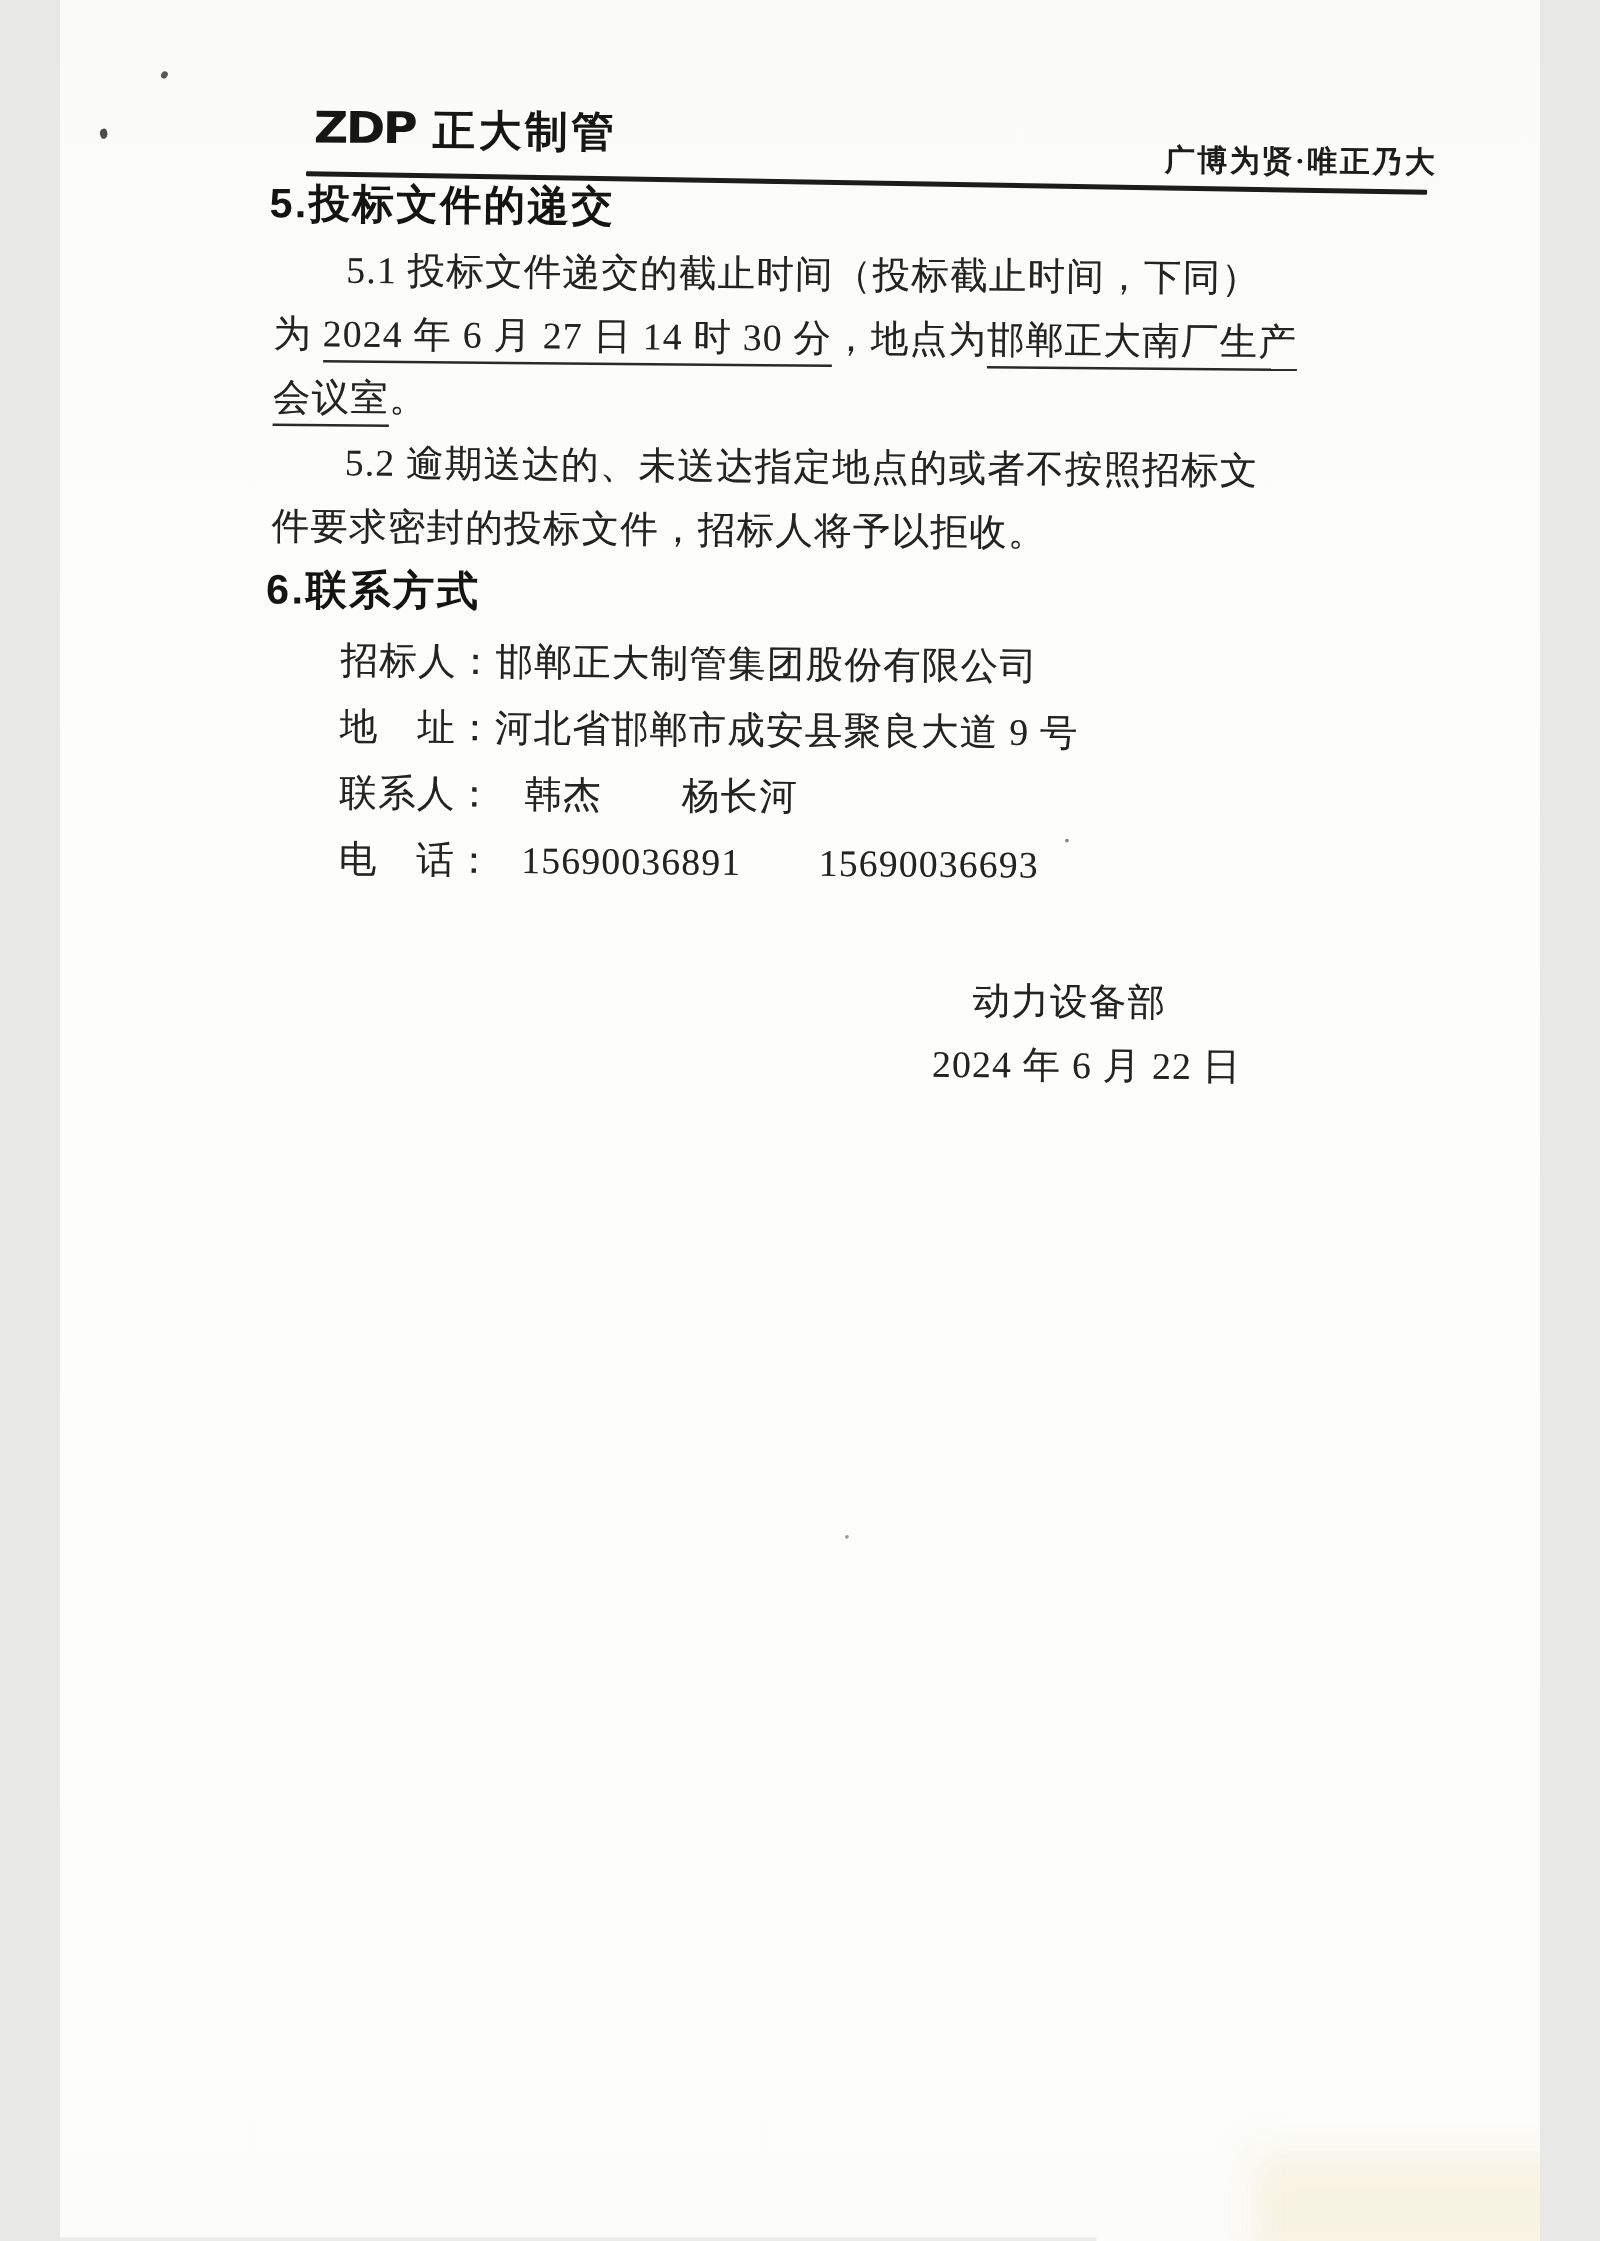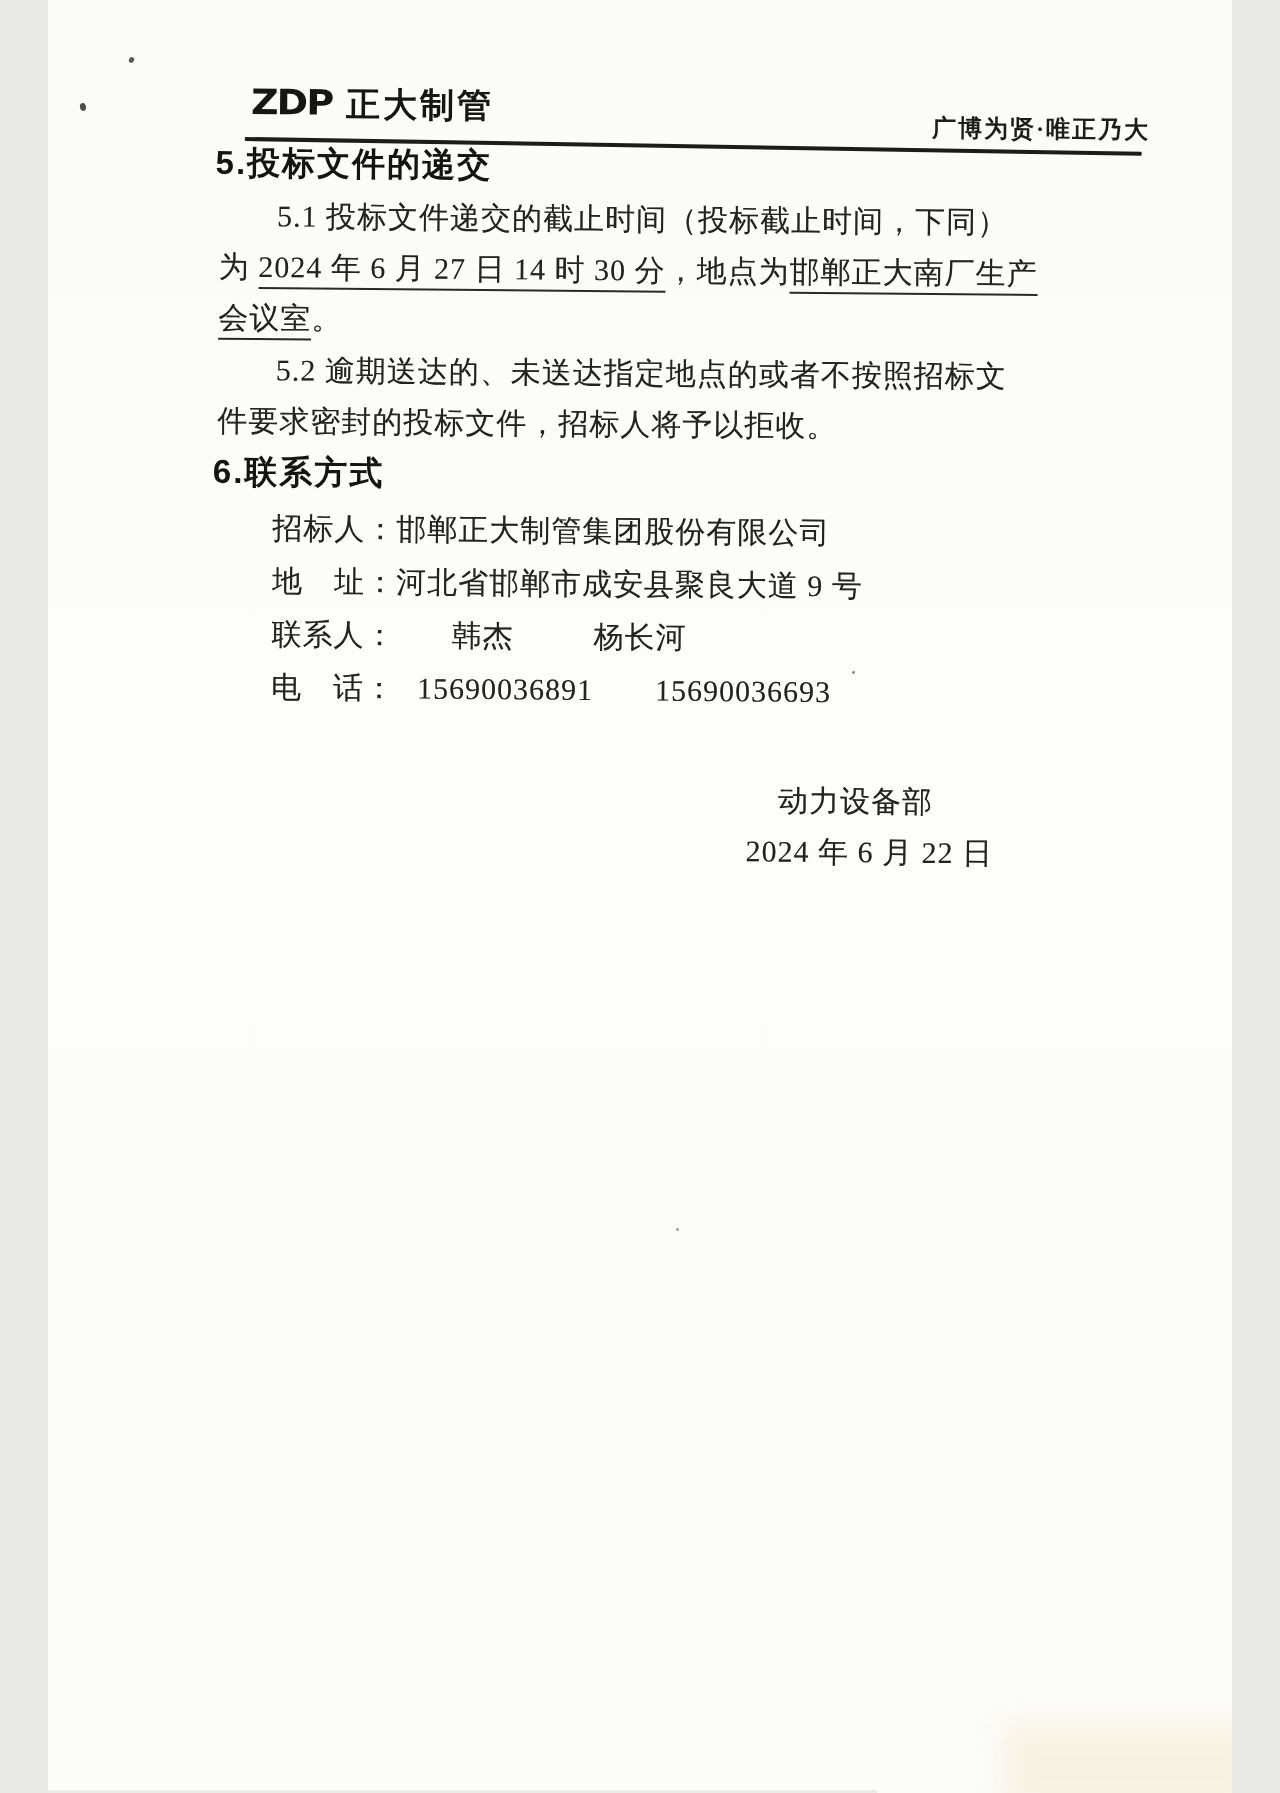--- a/index.html
+++ b/index.html
@@ -86,22 +86,22 @@
     font-size: 30px;
     letter-spacing: 1px;
     color: #232321;
     white-space: nowrap;
     text-shadow: 0 0 0.5px rgba(20,20,20,0.35);
   }
   .u {
     border-bottom: 2px solid #2a2a28;
     padding-bottom: 4px;
   }
-  .gap-c1 { margin-left: 56px; }
-  .gap-c2 { margin-left: 80px; }
+  .gap-c1 { margin-left: 24px; }
+  .gap-c2 { margin-left: 64px; }
   .gap-p1 { margin-left: 22px; }
   .gap-p2 { margin-left: 62px; }
   
   .speck {
     position: absolute;
     background: #3a3a38;
     border-radius: 50% 40% 55% 45%;
   }
   .s1 { left: 81px;  top: 57px;   width: 5px; height: 6px; transform: rotate(25deg); opacity:.85; }
   .s2 { left: 32px;  top: 103px;  width: 6px; height: 8px; transform: rotate(-15deg); opacity:.9; }

